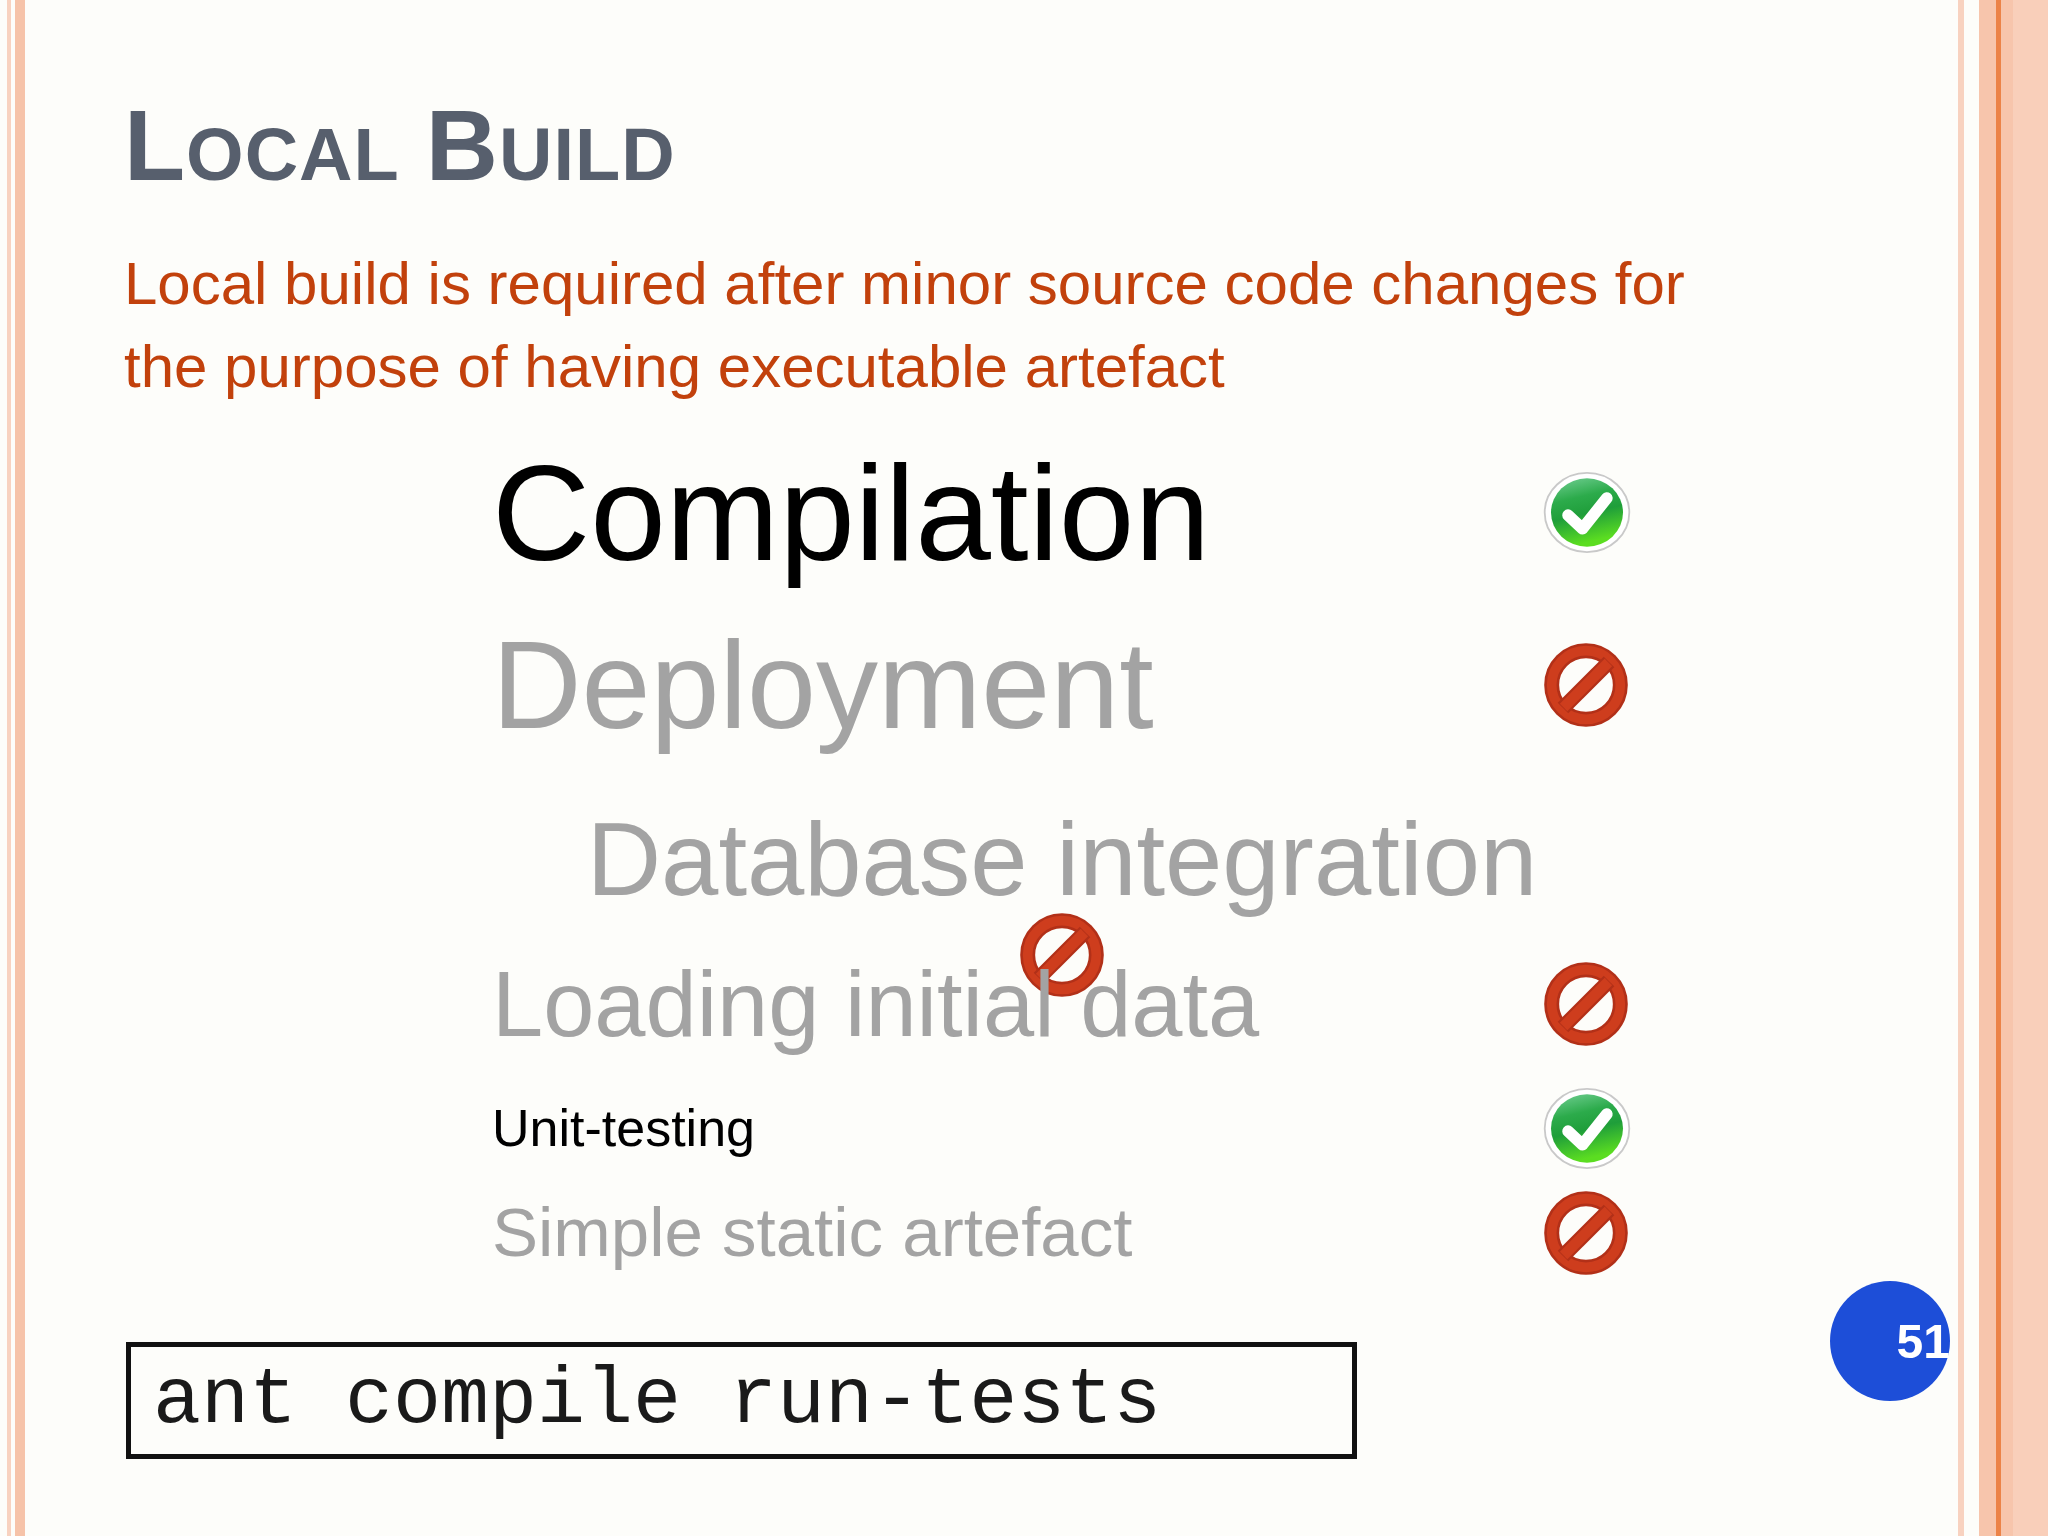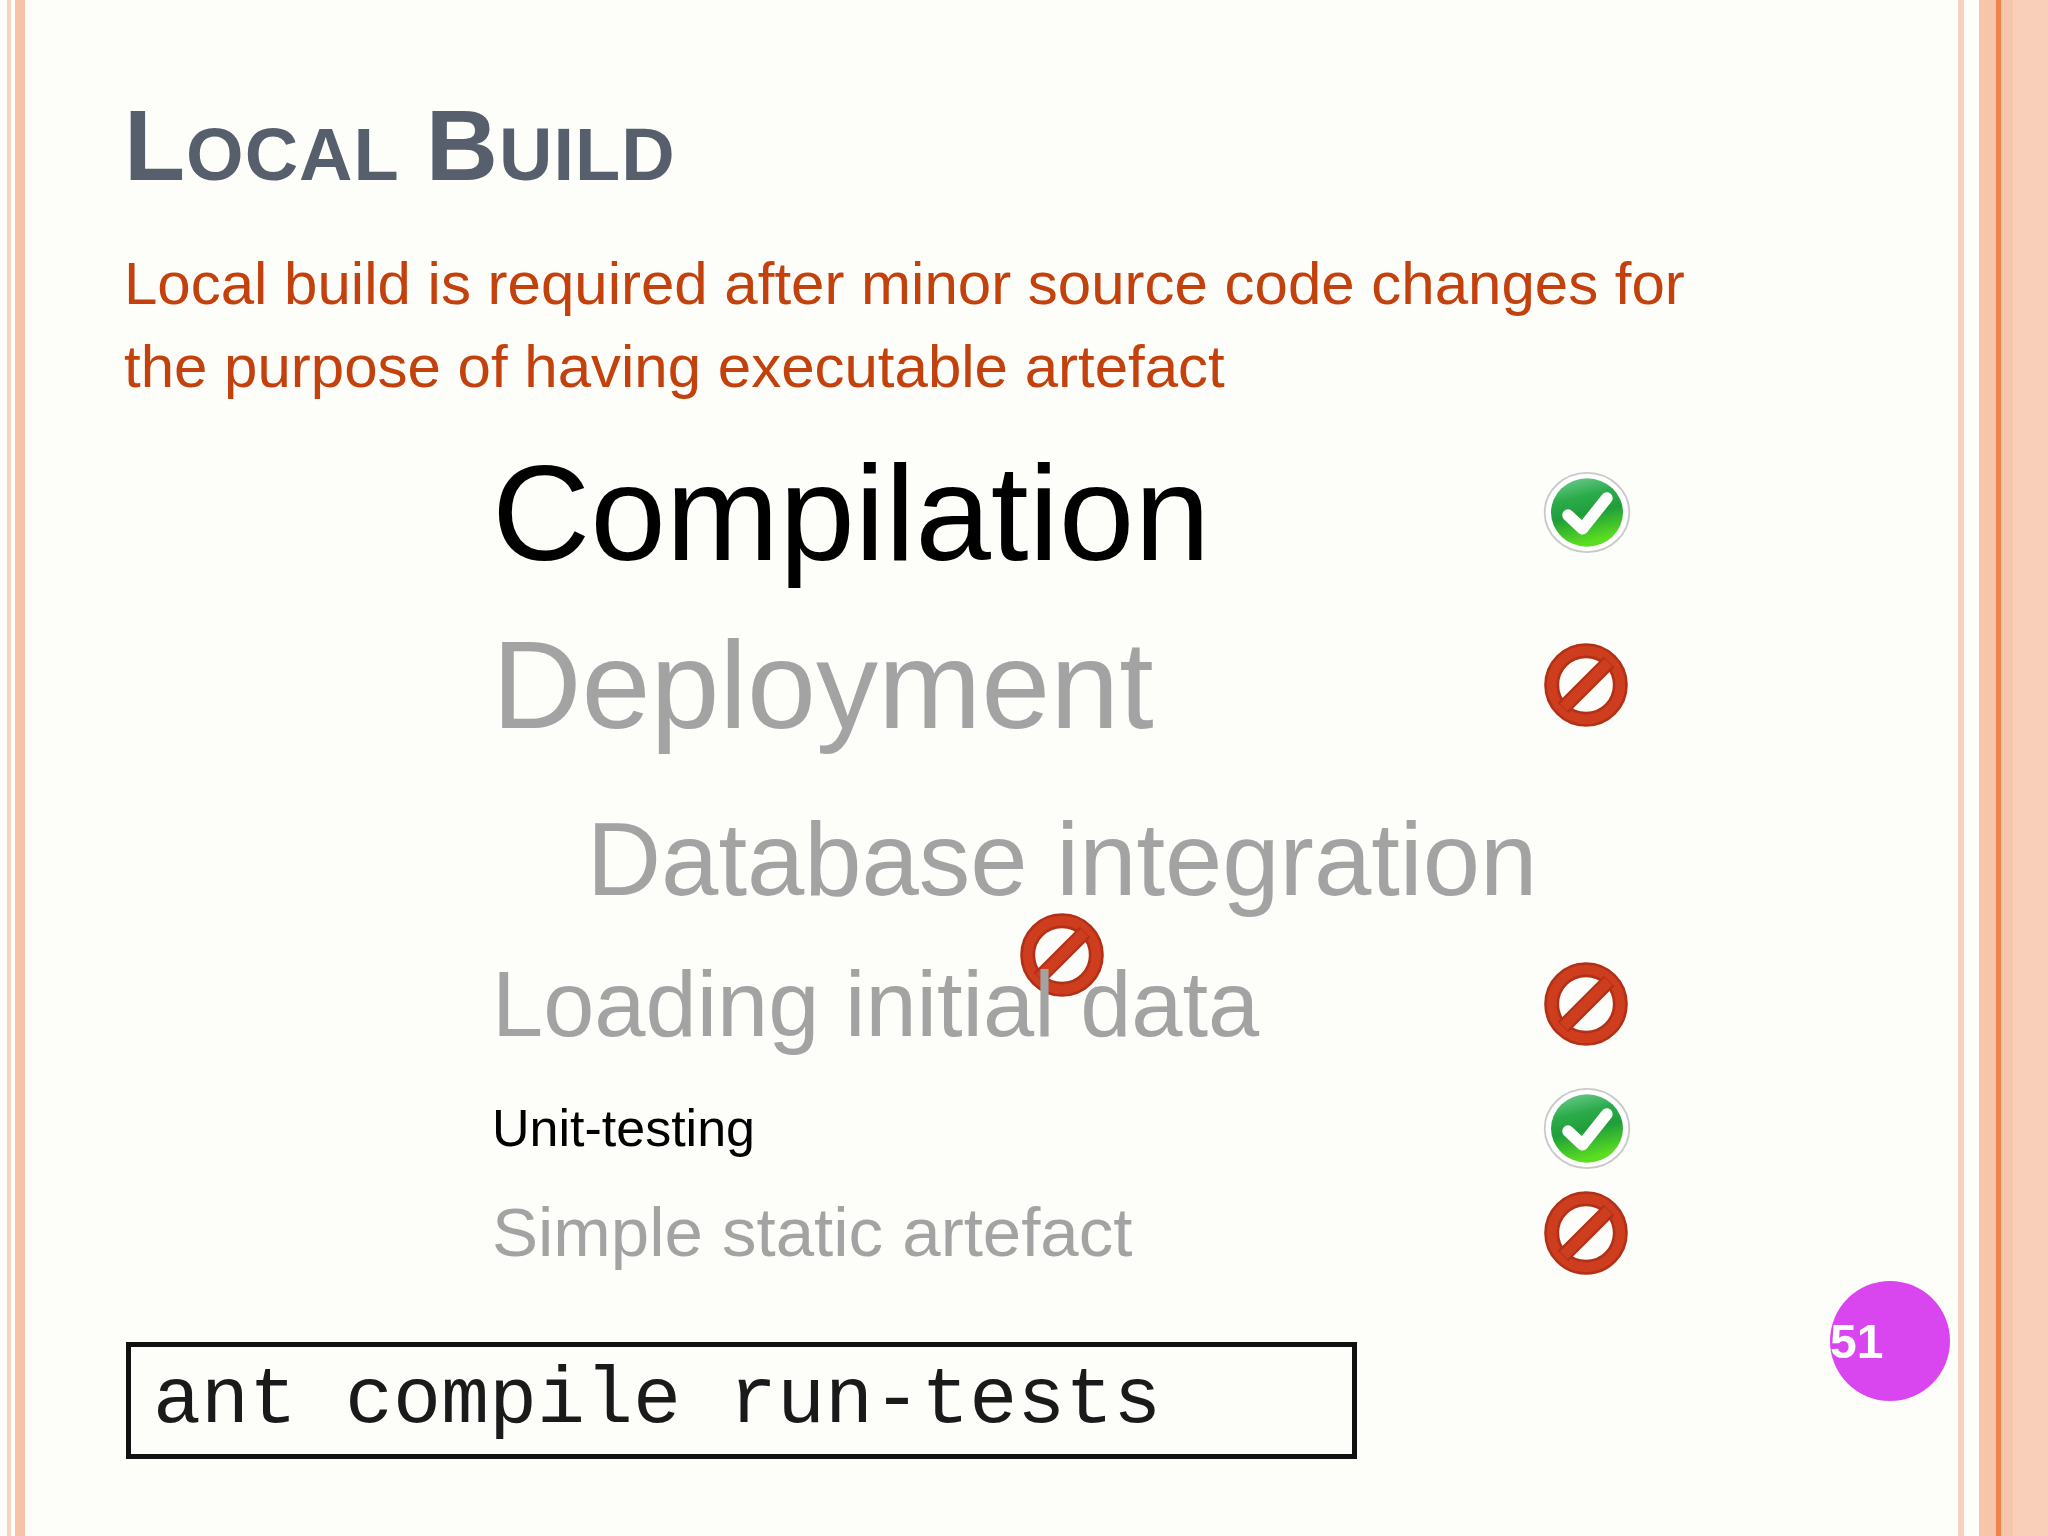--- a/index.html
+++ b/index.html
@@ -72,22 +72,22 @@
     padding-left:22px;
   }
   .cmdbox .cmd{
     font-family:"Liberation Mono","DejaVu Sans Mono",monospace;
     font-size:80px;color:#1a1a1a;white-space:nowrap;
   }
   
   .page-badge{
     position:absolute;left:1830px;top:1281px;
     width:120px;height:120px;border-radius:50%;
-    background:#d946ef;
-    display:flex;align-items:center;justify-content:flex-start;
+    background:#1d4ed8;
+    display:flex;align-items:center;justify-content:flex-end;
     color:#ffffff;font-size:48px;font-weight:bold;
   }
 </style>
 </head>
 <body>
 
 <div class="slide">
 
   <div class="stripe stripe-left-thin"></div>
   <div class="stripe stripe-left-thick"></div>

